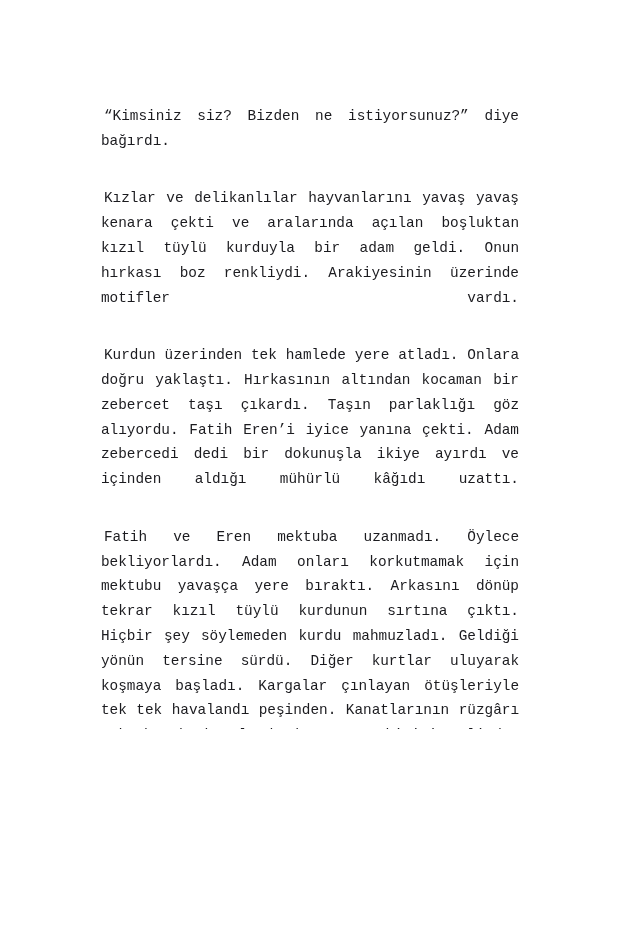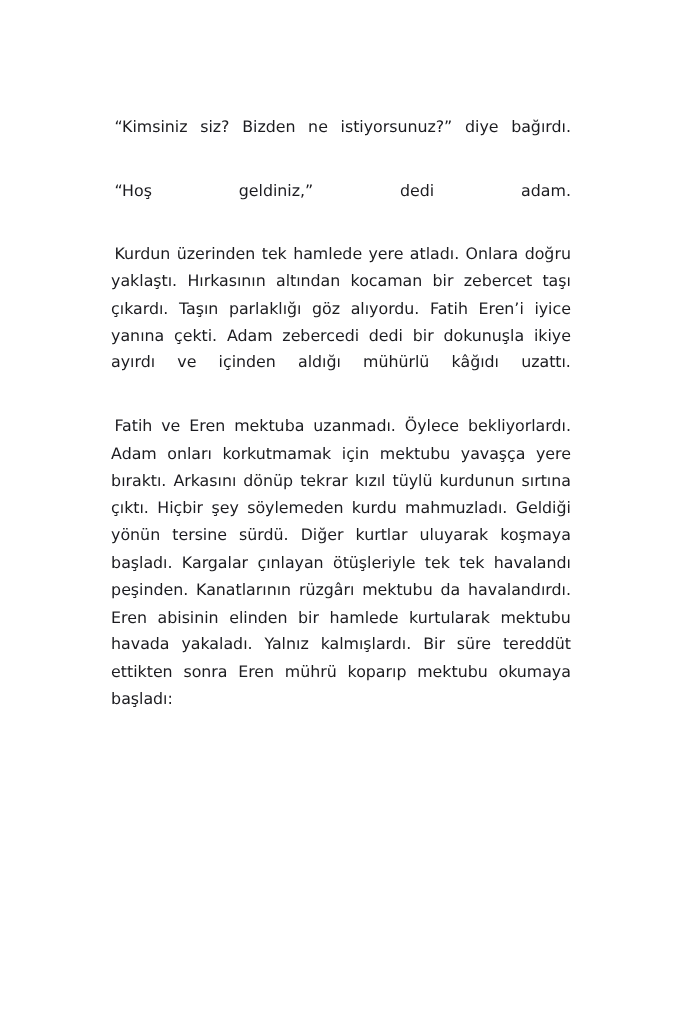--- a/index.html
+++ b/index.html
@@ -15,20 +15,21 @@
     -webkit-font-smoothing: antialiased;
   }
   .page {
     position: absolute;
     left: 0;
     top: 0;
     width: 621px;
     height: 729px;
     background: #ffffff;
     overflow: hidden;
+    font-family: Liberation Mono, monospace;
   }
   .text-column {
     position: absolute;
     left: 101px;
     top: 104px;
     width: 418px;
   }
   .para {
     margin: 0 0 8px 0;
     text-align: justify;
@@ -61,20 +62,20 @@
     color: #1b1b1f;
   }
 </style>
 </head>
 <body>
 
 <div class="page">
 
   <div class="text-column">
     <p class="para">“Kimsiniz siz? Bizden ne istiyorsunuz?” diye bağırdı.</p>
-    <p class="para">“Hoş geldiniz,” dedi adam.</p>
+    <p class="para">Kızlar ve delikanlılar hayvanlarını yavaş yavaş kenara çekti ve aralarında açılan boşluktan kızıl tüylü kurduyla bir adam geldi. Onun hırkası boz renkliydi. Arakiyesinin üzerinde motifler vardı.</p>
     <p class="para">Kurdun üzerinden tek hamlede yere atladı. Onlara doğru yaklaştı. Hırkasının altından kocaman bir zebercet taşı çıkardı. Taşın parlaklığı göz alıyordu. Fatih Eren’i iyice yanına çekti. Adam zebercedi dedi bir dokunuşla ikiye ayırdı ve içinden aldığı mühürlü kâğıdı uzattı.</p>
     <p class="para">Fatih ve Eren mektuba uzanmadı. Öylece bekliyorlardı. Adam onları korkutmamak için mektubu yavaşça yere bıraktı. Arkasını dönüp tekrar kızıl tüylü kurdunun sırtına çıktı. Hiçbir şey söylemeden kurdu mahmuzladı. Geldiği yönün tersine sürdü. Diğer kurtlar uluyarak koşmaya başladı. Kargalar çınlayan ötüşleriyle tek tek havalandı peşinden. Kanatlarının rüzgârı mektubu da havalandırdı. Eren abisinin elinden bir hamlede kurtularak mektubu havada yakaladı. Yalnız kalmışlardı. Bir süre tereddüt ettikten sonra Eren mührü koparıp mektubu okumaya başladı:</p>
   </div>
 
   <div class="page-number">12</div>
 
 </div>
 
 </body></html>

